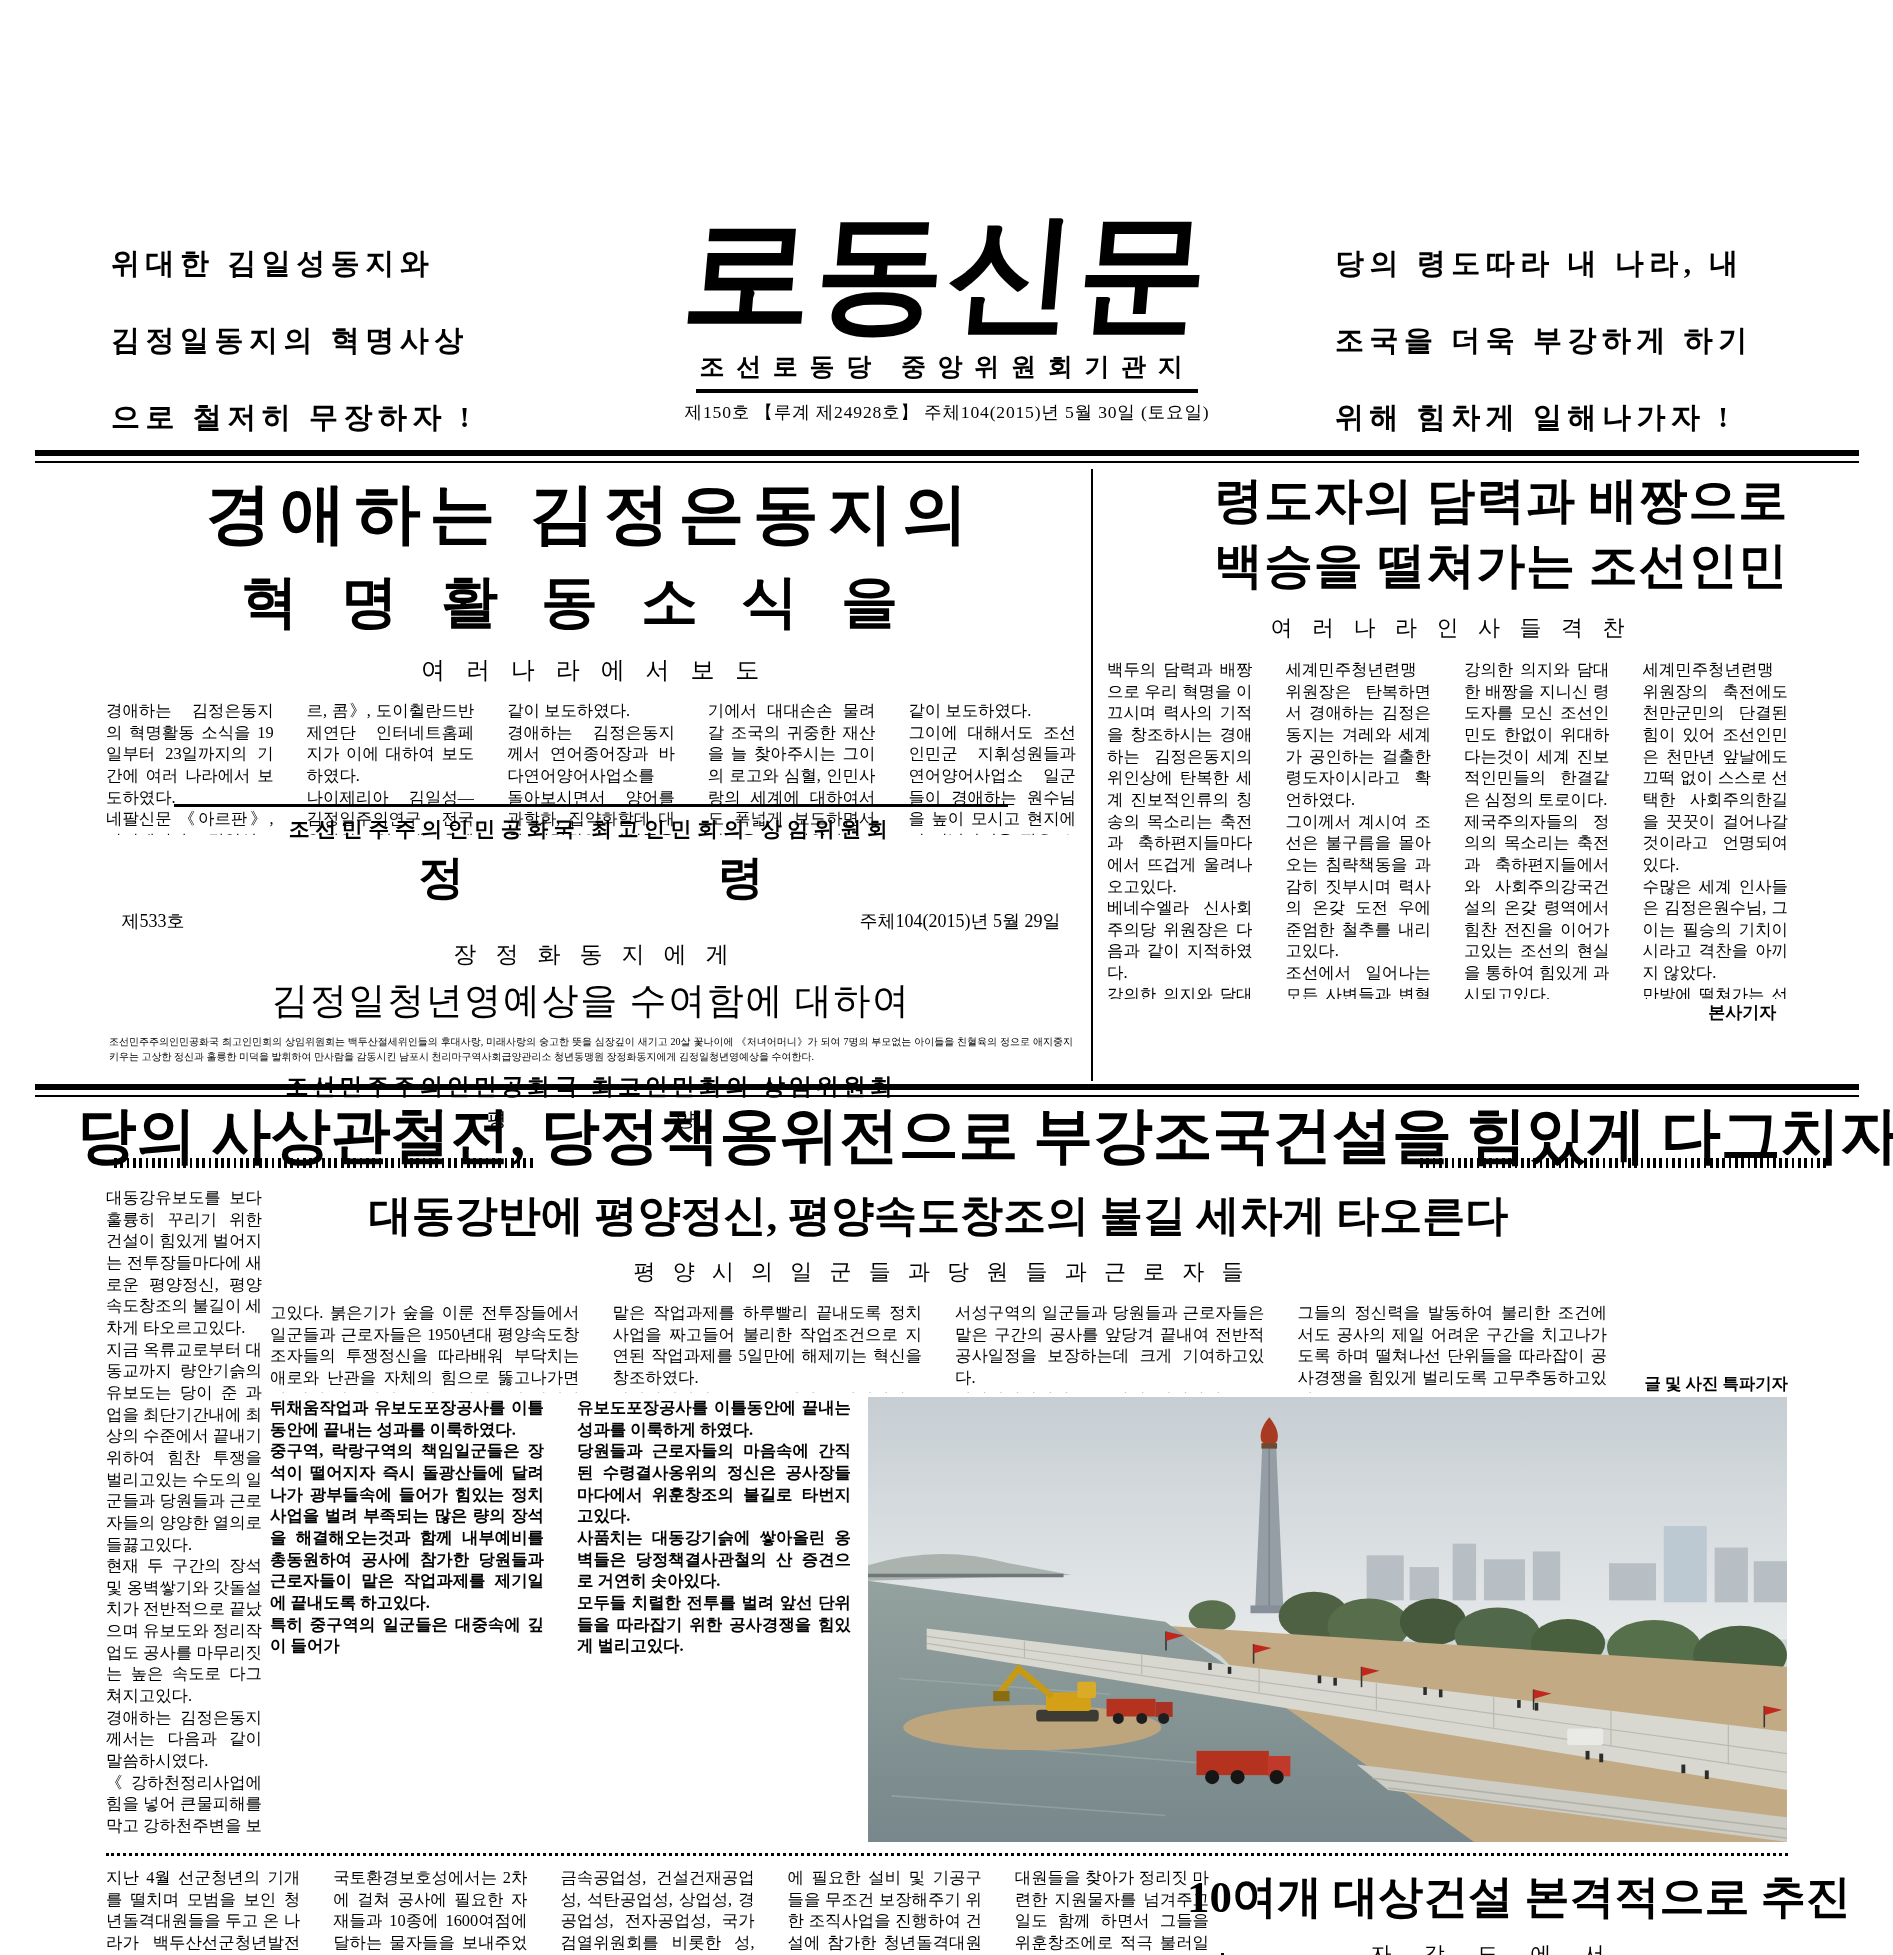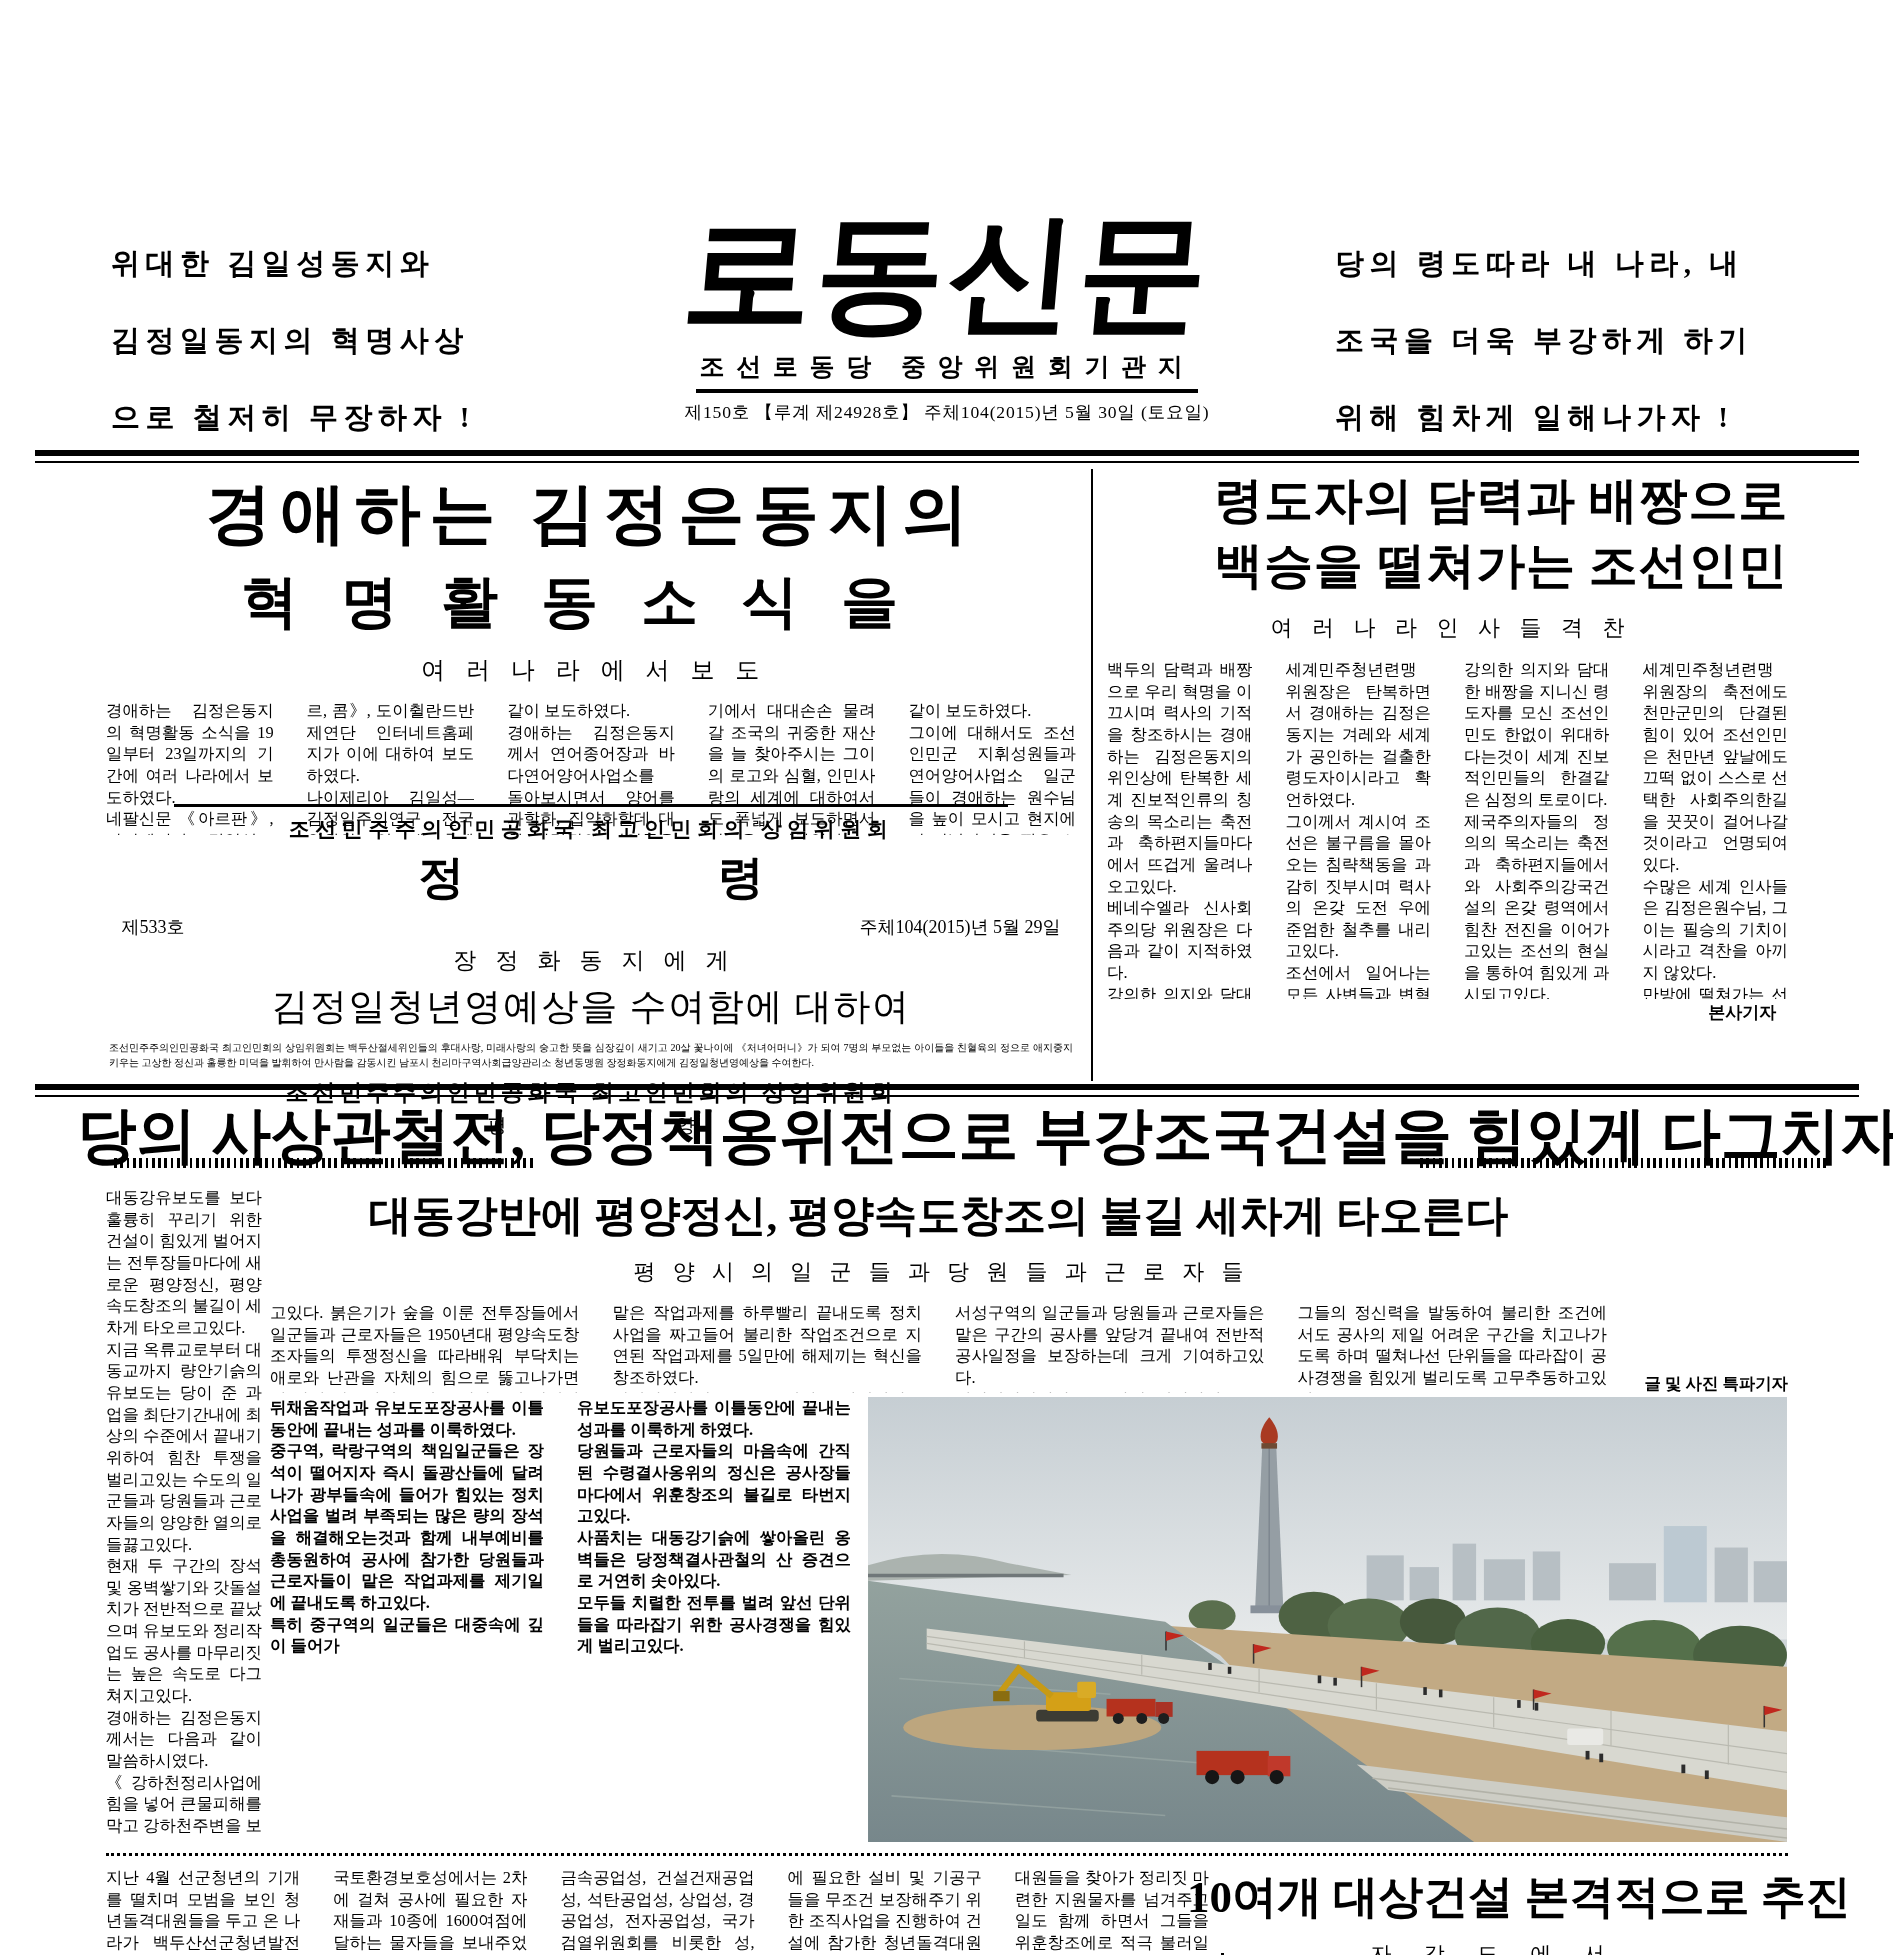--- a/index.html
+++ b/index.html
@@ -32,21 +32,21 @@
   .tr-h{font-size:49px;font-weight:bold;line-height:1.32;text-align:right;white-space:pre-line;letter-spacing:0.8px;}
   .tr-kicker{font-size:22px;word-spacing:14px;text-align:center;margin-top:15px;}
   .tr-cols{margin-top:15.6px;height:340px;}
   .byline{font-weight:bold;font-size:17px;text-align:right;}
   .tr-byline{margin-top:2.3px;padding-right:11.7px;}
   
   .decree{left:106px;top:804px;width:970px;}
   .decree-rule{width:86%;margin:0 auto;border-top:3.9px solid #000;}
   .decree-org{font-size:21px;font-weight:bold;letter-spacing:5.5px;text-align:center;margin-top:7.8px;white-space:nowrap;}
   .decree-title{font-size:46px;font-weight:bold;word-spacing:242px;text-align:center;margin-top:3.9px;}
-  .decree-row{display:flex;justify-content:space-between;font-size:18px;padding:0 15.6px;margin-top:6px;text-align:right;}
+  .decree-row{display:flex;justify-content:space-between;font-size:18px;padding:0 15.6px;margin-top:0;text-align:right;}
   .decree-dedication{font-size:23px;text-align:center;word-spacing:13.3px;margin-top:6.3px;}
   .decree-award{font-size:37px;font-weight:normal;text-align:center;margin-top:6.3px;white-space:nowrap;letter-spacing:1.6px;}
   .decree-body{font-size:10px;line-height:1.45;text-align:justify;margin-top:9px;padding:0 3.1px;white-space:pre-line;}
   .decree-closing{font-size:23px;font-weight:bold;text-align:center;letter-spacing:3.9px;margin-top:7px;white-space:nowrap;}
   .decree-place{font-size:19.6px;text-align:center;word-spacing:164px;margin-top:3.9px;}
   
   .banner{left:59px;top:1095px;width:1776px;height:78px;}
   .banner-h{font-size:61px;font-weight:bold;white-space:nowrap;text-align:center;transform:scaleX(.98);}
   .strip{position:absolute;height:10.2px;top:63px;
          background:repeating-linear-gradient(90deg,#000 0 2.7px,transparent 2.7px 6.3px);}

